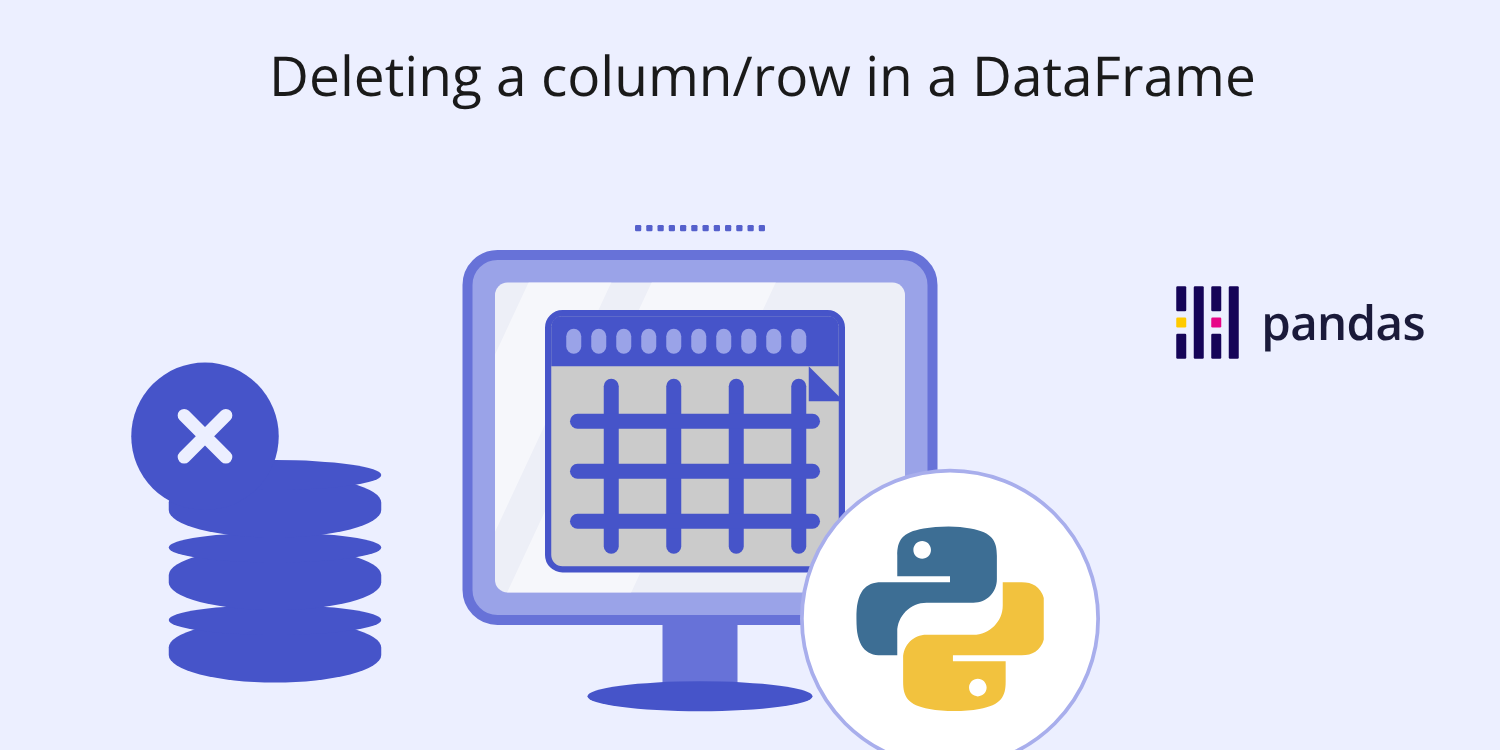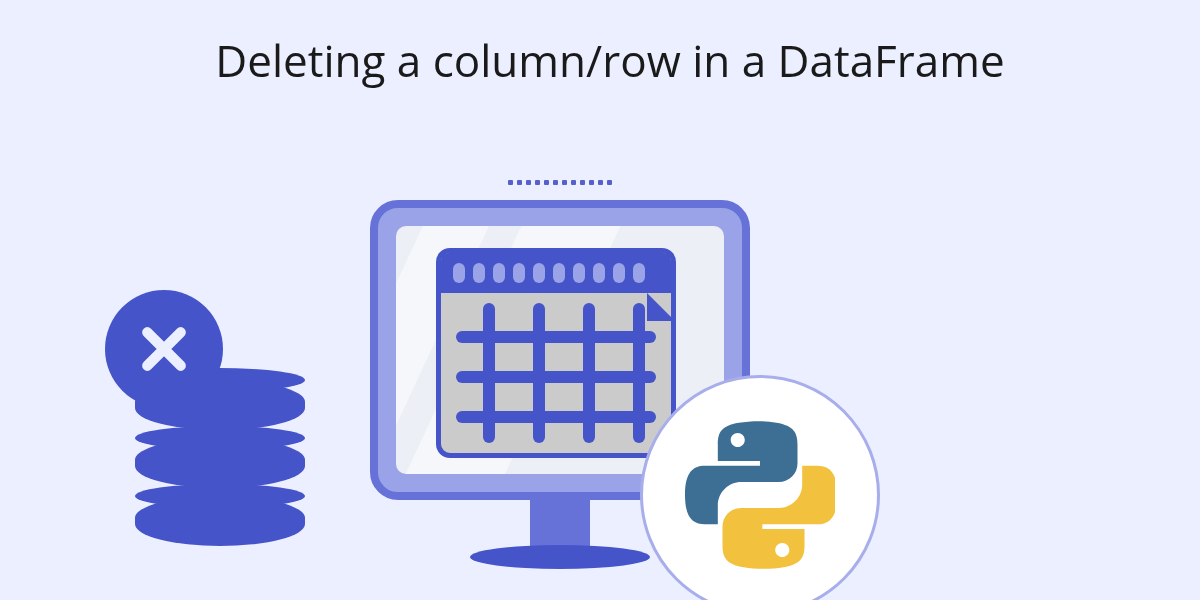--- a/index.html
+++ b/index.html
@@ -328,14 +328,35 @@
     <div class="monitor-base"></div>
   </div>
 
   <div class="python-circle">
     <svg class="python-logo" viewBox="0 0 128 128">
       <path fill="#3d6e94" d="M63 1c-6 0-12 .5-17 1.4C31 5 28 10.6 28 21v14h36v4H17C6.5 39 0 45 0 64c0 19 6.5 25 17 25h11V73c0-11 9-20 20-20h32c9 0 16-7 16-16V21c0-10-3-16-18-18.6C73 1.5 69 1 63 1zM45 11c3.3 0 6 2.7 6 6s-2.7 6-6 6-6-2.7-6-6 2.7-6 6-6z"></path>
       <path fill="#f2c23e" d="M100 39v16c0 11-9 20-20 20H48c-9 0-16 7-16 16v16c0 10 3 16 18 18.6 5 .9 11 1.4 17 1.4s12-.5 17-1.4c15-2.6 18-8.6 18-18.6V93H66v-4h47c10.5 0 17-6 17-25s-6.5-25-17-25h-13zM83 105c3.3 0 6 2.7 6 6s-2.7 6-6 6-6-2.7-6-6 2.7-6 6-6z"></path>
     </svg>
   </div>
 
+  <div class="pandas-group">
+    <div class="pandas-bars">
+      <div class="pbar-col" style="justify-content:flex-end;">
+        <div class="pseg" style="height:20px;background:#150458;"></div>
+        <div class="pseg" style="height:8px;background:#ffca00;"></div>
+        <div class="pseg" style="height:20px;background:#150458;"></div>
+      </div>
+      <div class="pbar-col">
+        <div class="pseg" style="height:58px;background:#150458;"></div>
+      </div>
+      <div class="pbar-col" style="justify-content:flex-start;">
+        <div class="pseg" style="height:20px;background:#150458;"></div>
+        <div class="pseg" style="height:8px;background:#e70488;"></div>
+        <div class="pseg" style="height:20px;background:#150458;"></div>
+      </div>
+      <div class="pbar-col">
+        <div class="pseg" style="height:58px;background:#150458;"></div>
+      </div>
+    </div>
+    <div class="pandas-text">pandas</div>
+  </div>
 
 </div>
 
 </body></html>

